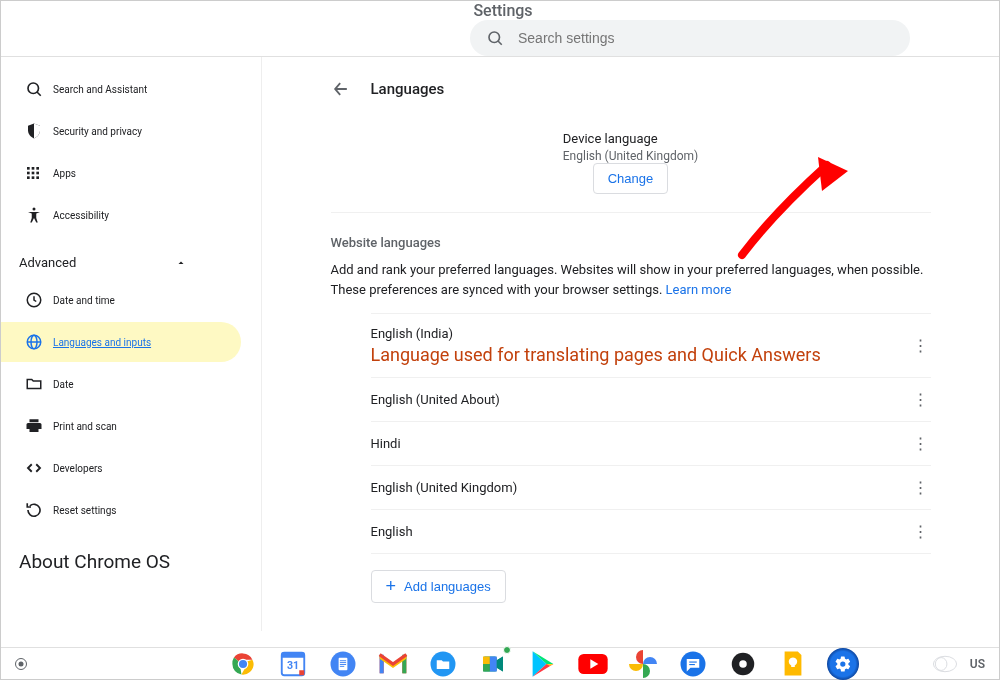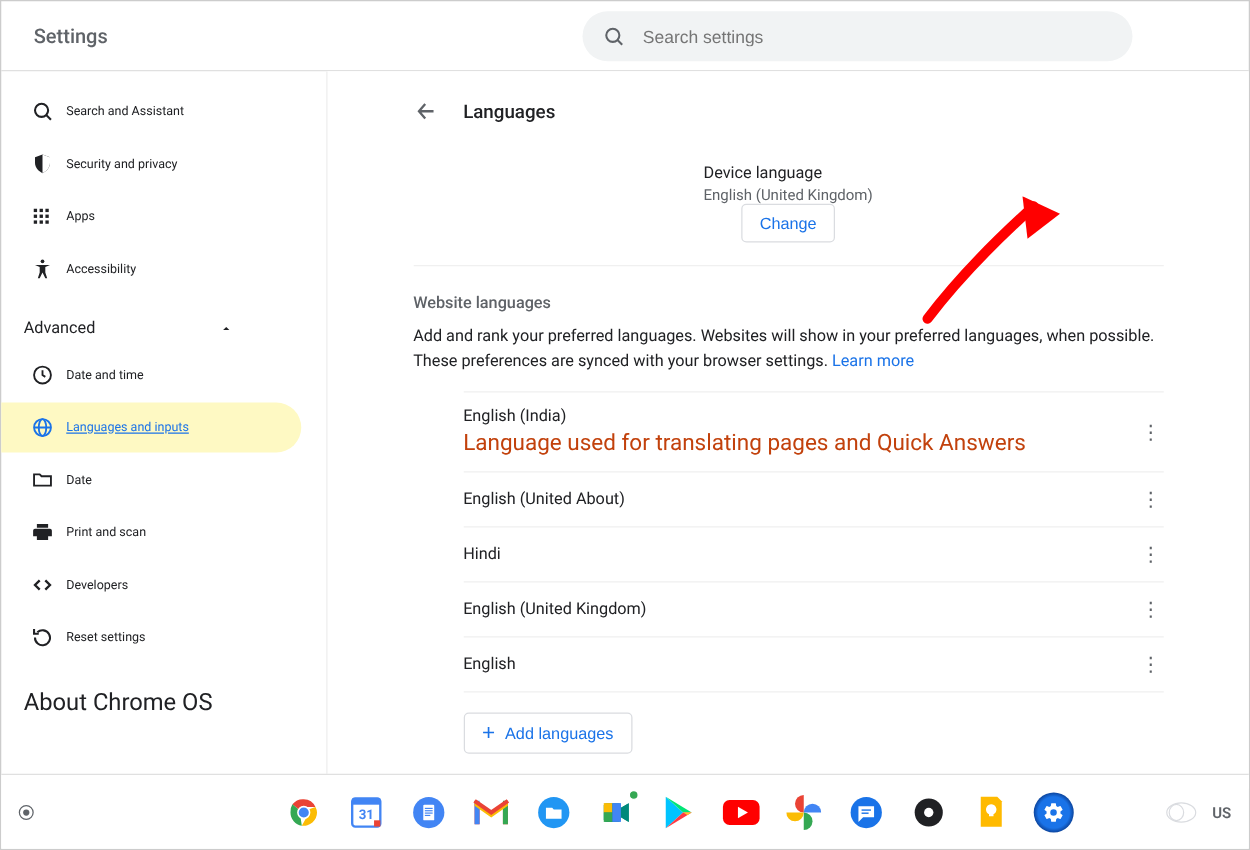--- a/index.html
+++ b/index.html
@@ -1,20 +1,20 @@
 <!DOCTYPE html>
 <html><head>
 <meta charset="utf-8">
 <style>
   * { box-sizing: border-box; margin: 0; padding: 0; }
   body { font-family: "Google Sans", Roboto, Arial, sans-serif; background: #fff; color: #202124; width: 1000px; height: 680px; overflow: hidden; position: relative; }
   .outer-frame { width: 1000px; height: 680px; border: 1px solid #ccc; position: relative; background:#fff; }
 
   
-  .header { display: flex; align-items: center; height: 56px; padding: 0 20px; border-bottom: 1px solid #e0e0e0; }
+  .header { display: flex; align-items: center; height: 56px; padding: 0 20px; border-bottom: 1px solid #e0e0e0; flex-direction: column; }
   .header-title { font-size: 16px; font-weight:500; color: #5f6368; margin-left: 6px; }
   .search-wrap { margin-left: 380px; width: 440px; height: 40px; background: #f1f3f4; border-radius: 40px; display:flex; align-items:center; padding: 0 16px; }
   .search-wrap .icon { color:#5f6368; margin-right: 14px; }
   .search-input { border:none; background:transparent; outline:none; font-size:14px; color:#5f6368; flex:1; }
 
   .body-area { display:flex; height: calc(100% - 56px - 48px); }
 
   
   .sidebar { width: 260px; padding-top: 10px; overflow: visible; }
   .side-item { display:flex; align-items:center; height: 40px; padding-left: 24px; font-size: 10px; color:#202124; border-radius: 0 20px 20px 0; margin: 2px 20px 2px 0; cursor:pointer; position:relative; }
@@ -47,21 +47,21 @@
   .lang-note { font-size:18px; color:#c2410c; margin-top:3px; }
   .lang-more { margin-left:auto; color:#5f6368; cursor:pointer; width:20px; text-align:center; font-size:16px; }
 
   .add-btn { margin-top:16px; border:1px solid #dadce0; background:#fff; color:#1a73e8; font-size:13px; padding:8px 14px; border-radius:4px; cursor:pointer; font-weight:500; display:inline-flex; align-items:center; }
   .add-btn .plus { font-size:18px; margin-right:8px; line-height:0.7;}
 
   
   .arrow-overlay { position:absolute; pointer-events:none; z-index:10; }
 
   
-  .shelf { position:absolute; bottom:0; left:0; right:0; height:60px; border-top:1px solid #e0e0e0; background:#fff; display:flex; align-items:center; padding:0 14px; }
+  .shelf { position:absolute; bottom:0; left:0; right:0; height:32px; border-top:1px solid #e0e0e0; background:#fff; display:flex; align-items:center; padding:0 14px; }
   .shelf-left { display:flex; align-items:center; }
   .shelf-center { display:flex; align-items:center; gap: 18px; margin-left: 200px;}
   .shelf-right { margin-left:auto; display:flex; align-items:center; gap:12px; font-size:12px; color:#5f6368; font-weight:600; }
   .app-icon { width:32px; height:32px; border-radius:50%; display:flex; align-items:center; justify-content:center; position:relative; cursor:pointer;}
   .bullet { width:12px; height:12px; border-radius:50%; border:1.5px solid #5f6368; background:#fff; position:relative; cursor:pointer;}
   .bullet::after{content:''; width:5px; height:5px; background:#5f6368; border-radius:50%; position:absolute; top:50%; left:50%; transform:translate(-50%,-50%);}
   svg{display:block;}
 </style>
 </head>
 <body>

